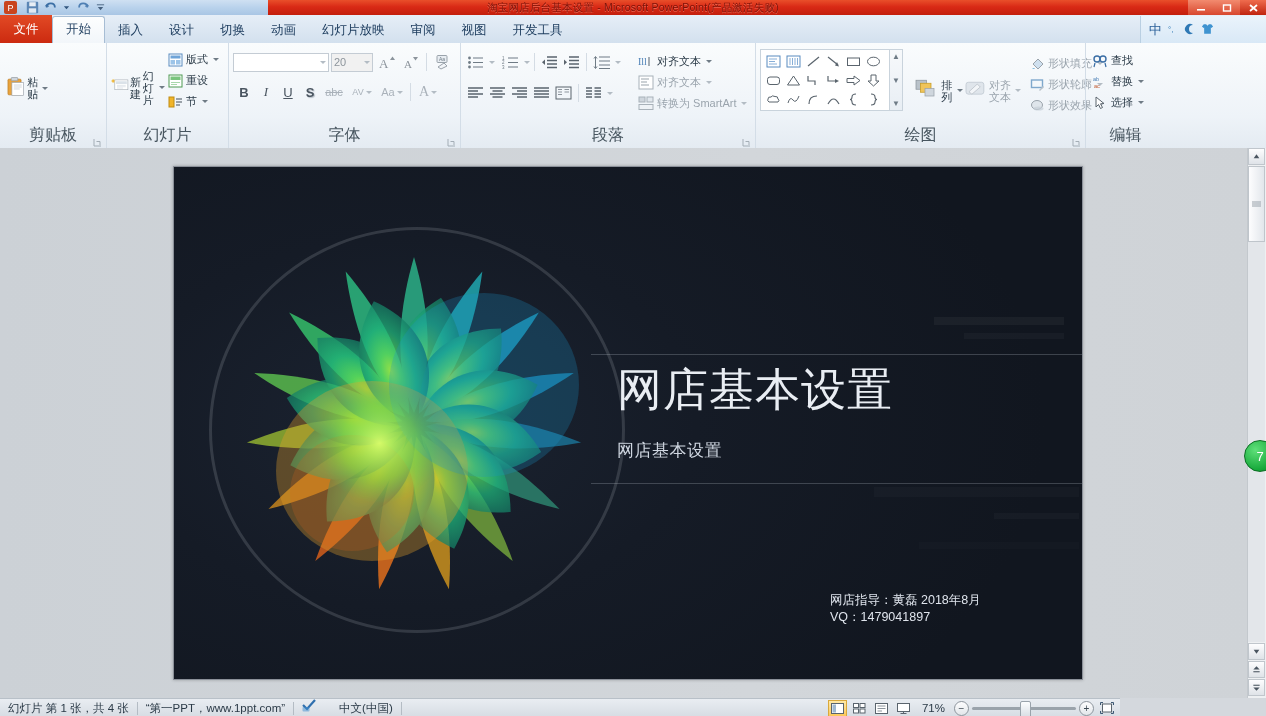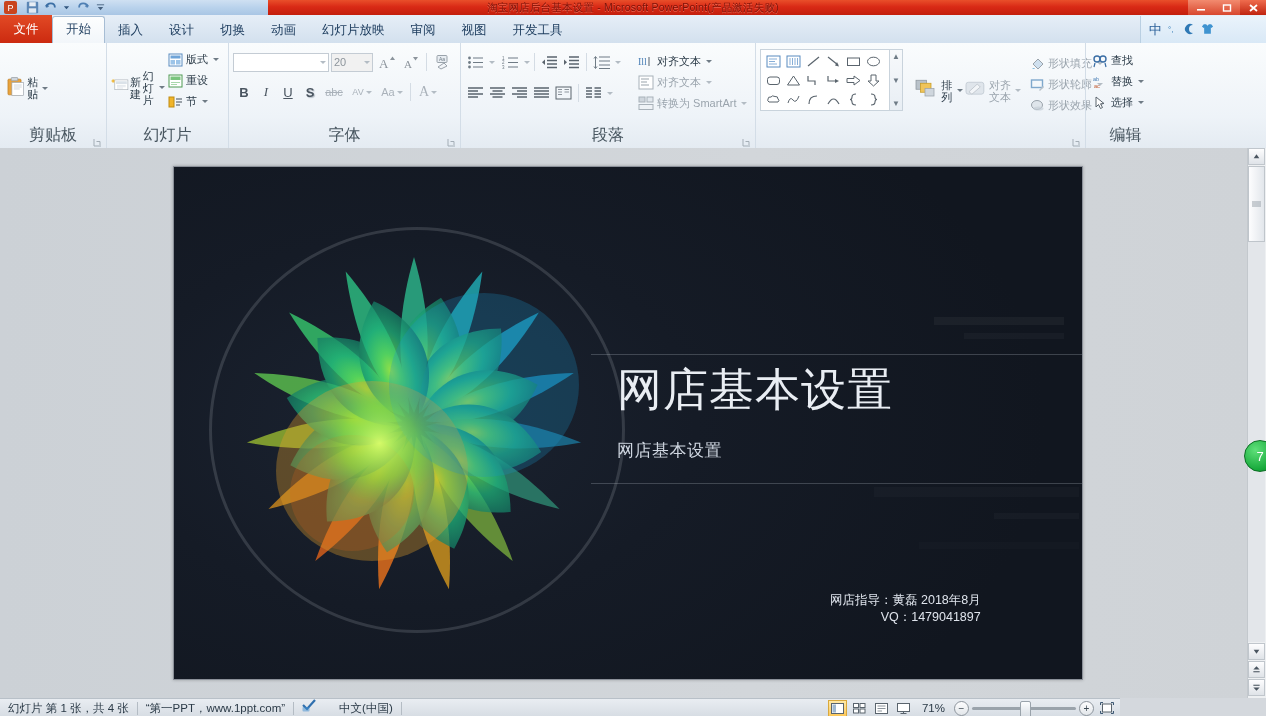--- a/index.html
+++ b/index.html
@@ -147,21 +147,21 @@
   .title-rule{
     position:absolute;left:417px;top:187px;width:491px;height:1px;background:rgba(220,228,238,.22);
   }
   .title-rule2{
     position:absolute;left:417px;top:316px;width:491px;height:1px;background:rgba(220,228,238,.22);
   }
   .title-sub{
     position:absolute;left:443px;top:272px;font-size:17px;color:#cfd6e0;letter-spacing:.5px;
   }
   .foot{
-    position:absolute;left:656px;top:425px;font-size:12.5px;color:#dfe4ec;line-height:17px;text-align:right;
+    position:absolute;left:656px;top:425px;font-size:12.5px;color:#dfe4ec;line-height:17px;
   }
 
   
   .vscroll{
     position:absolute;right:0;top:148px;width:18px;height:550px;
     background:#eef0f2;border-left:1px solid #c3c8cd;
   }
   .vs-btn{
     width:17px;height:17px;background:linear-gradient(to bottom,#fdfdfe,#dfe3e8);
     border:1px solid #c0c6cc;box-sizing:border-box;display:flex;align-items:center;justify-content:center;
@@ -702,20 +702,21 @@
         <div class="btn-sm">
           <svg width="15" height="14" viewBox="0 0 15 14">
               <ellipse cx="7" cy="6" rx="5.5" ry="4.5" fill="#dfe5eb" stroke="#9aa3ab"></ellipse>
               <ellipse cx="8.5" cy="9.5" rx="5" ry="2" fill="#c6cfd7" opacity=".7"></ellipse>
             </svg>
           <span>形状效果</span>
           <span class="caret dim"></span>
         </div>
       </div>
     </div>
+    <div class="grp-label">绘图</div>
     <span class="grp-dlg">
       <svg width="9" height="9" viewBox="0 0 9 9">
           <path d="M1 1 V8 H8" stroke="#6f7b85" fill="none"></path>
           <path d="M3.5 3.5 L7 3.5 L7 7" stroke="#6f7b85" fill="none"></path>
         </svg>
     </span>
   </div>
 
   <div class="grp" style="width:80px">
     <div class="grp-body" style="flex-direction:column;padding-top:4px;">

